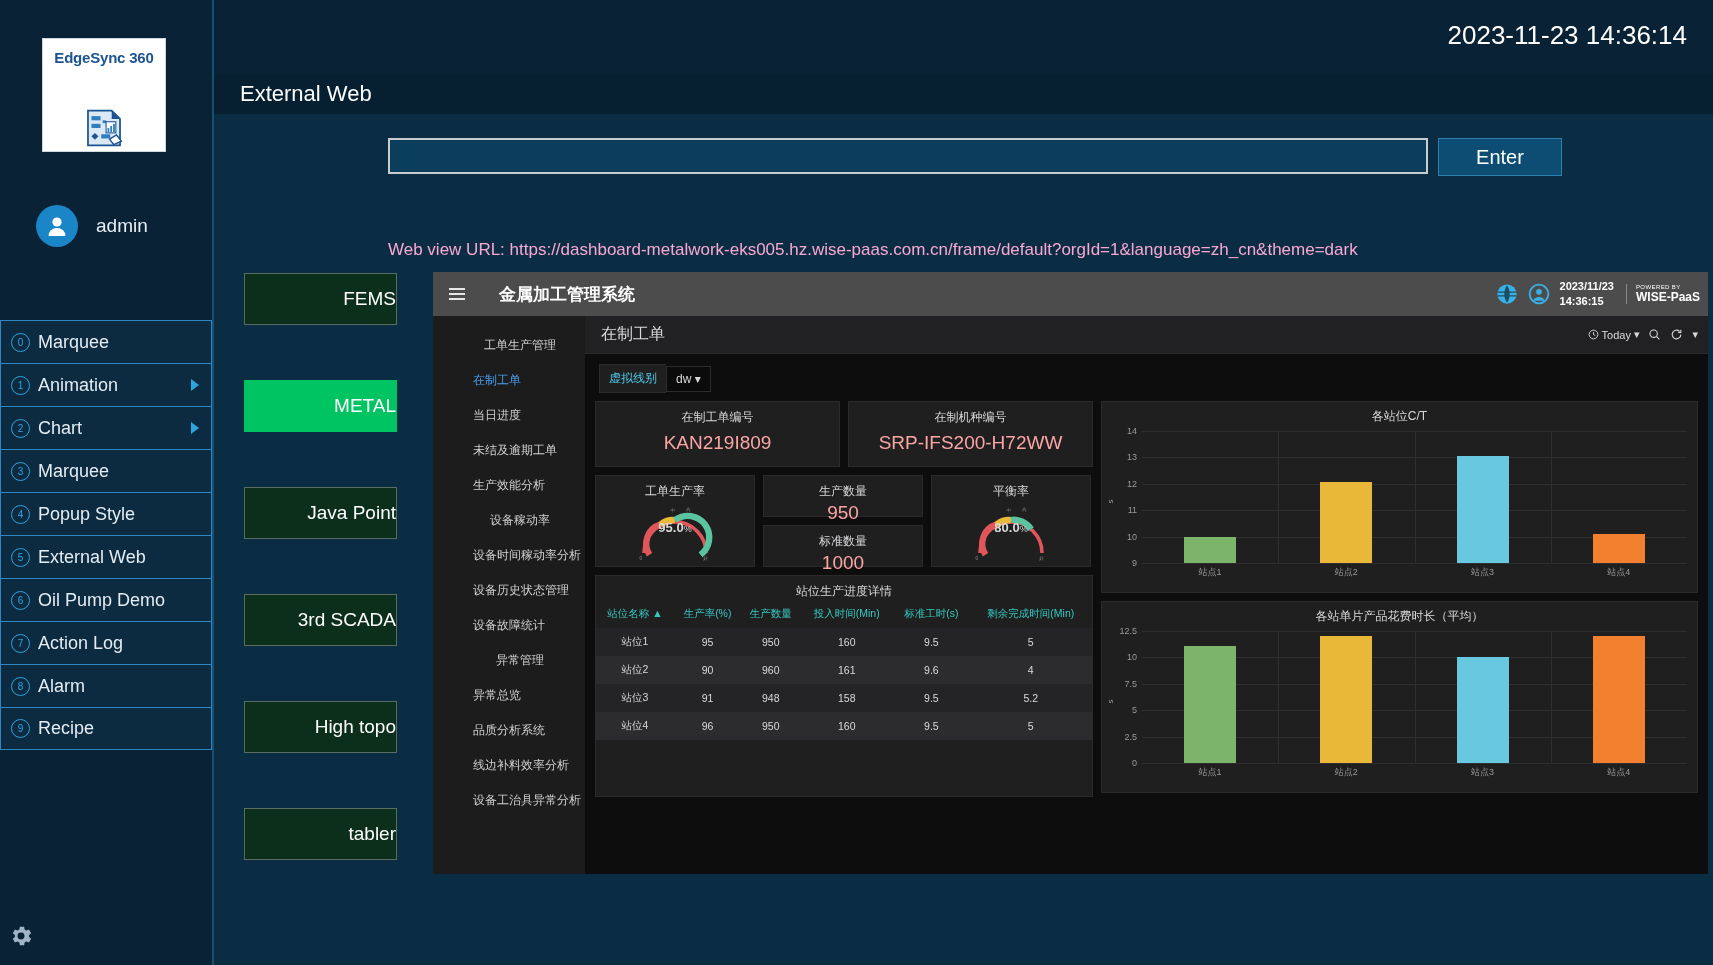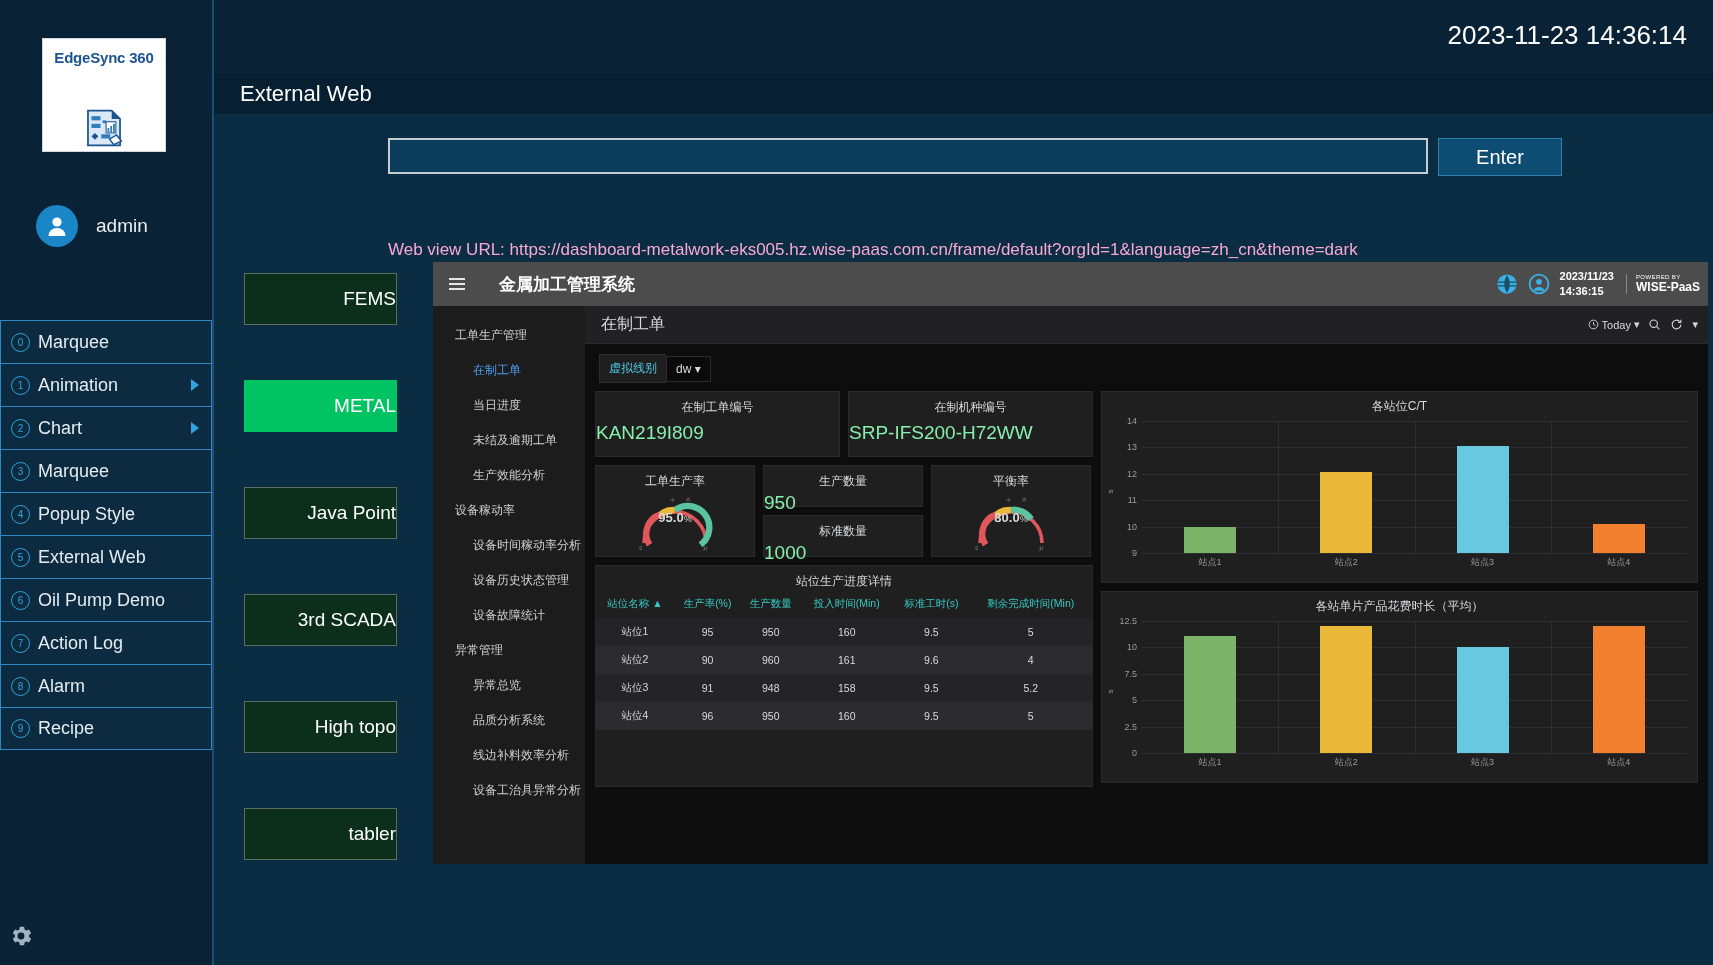--- a/index.html
+++ b/index.html
@@ -93,21 +93,21 @@
   .gbtn {
     width: 153px; height: 52px; margin-bottom: 55px;
     background: #0c2f1b; border: 1px solid #5a6d60; color: #ffffff;
     font-size: 19px; display: flex; align-items: center; justify-content: flex-end;
     cursor: pointer;
   }
   .gbtn.active { background: #00c462; border-color: #00c462; }
 
   
   #dash {
-    position: absolute; left: 433px; top: 262px; width: 1275px; height: 602px;
+    position: absolute; left: 433px; top: 272px; width: 1275px; height: 602px;
     background: #0d0d0d;
   }
   #dash-header {
     height: 44px; background: #4c4c4c; display: flex; align-items: center; position: relative;
   }
   #burger { margin-left: 16px; display: flex; flex-direction: column; gap: 3px; cursor: pointer; }
   #burger span { display: block; width: 16px; height: 2px; background: #e6e6e6; }
   #dash-title { color: #ffffff; font-size: 17px; font-weight: bold; margin-left: 34px; }
   #dash-header-right {
     position: absolute; right: 8px; display: flex; align-items: center; gap: 10px;
@@ -119,21 +119,21 @@
     color: #ffffff; line-height: 1.15;
   }
   #powered .p1 { font-size: 6px; letter-spacing: .4px; }
   #powered .p2 { font-size: 12px; font-weight: bold; }
 
   #dash-body { display: flex; height: 558px; }
   #dash-nav {
     width: 152px; background: #1c1c1c; padding-top: 12px; flex: none;
   }
   .nav-group {
-    color: #d0d0d0; font-size: 12px; padding: 9px 0 9px 22px;
+    color: #d0d0d0; font-size: 12px; padding: 9px 0 9px 22px; text-align: center;
   }
   .nav-sub {
     color: #d0d0d0; font-size: 12px; padding: 9px 0 9px 40px;
     white-space: nowrap; overflow: hidden; cursor: pointer;
   }
   .nav-sub.active { color: #4a9ff5; }
   #dash-main { flex: 1; background: #0d0d0d; position: relative; }
   #panel-head {
     height: 38px; background: #212124; display: flex; align-items: center;
     position: relative; border-bottom: 1px solid #2b2b2e;
@@ -151,21 +151,21 @@
   }
   #var-value {
     background: #0b0b0b; color: #d8d9da; font-size: 12px;
     padding: 5px 9px; border: 1px solid #2c2c2e; cursor: pointer;
   }
   #grid { display: flex; gap: 8px; padding: 0 10px; }
   #col-left { width: 498px; }
   #col-right { flex: 1; }
   .card { background: #1f1f20; border: 1px solid #2a2a2c; }
   .card-title { color: #d8d9da; font-size: 12px; text-align: center; padding-top: 7px; }
-  .card-value { color: #86efac; }
+  .card-value { color: #fca5a5; text-align: center; }
 
   .row1 { display: flex; gap: 8px; }
   .big-card { flex: 1; height: 66px; }
   .big-card .card-value { font-size: 19px; padding-top: 6px; }
 
   .row2 { display: flex; gap: 8px; margin-top: 8px; }
   .gauge-card { width: 160px; height: 92px; }
   .mid-col { width: 160px; display: flex; flex-direction: column; gap: 8px; }
   .num-card { height: 42px; }
   .num-card .card-value { font-size: 19px; padding-top: 2px; }

